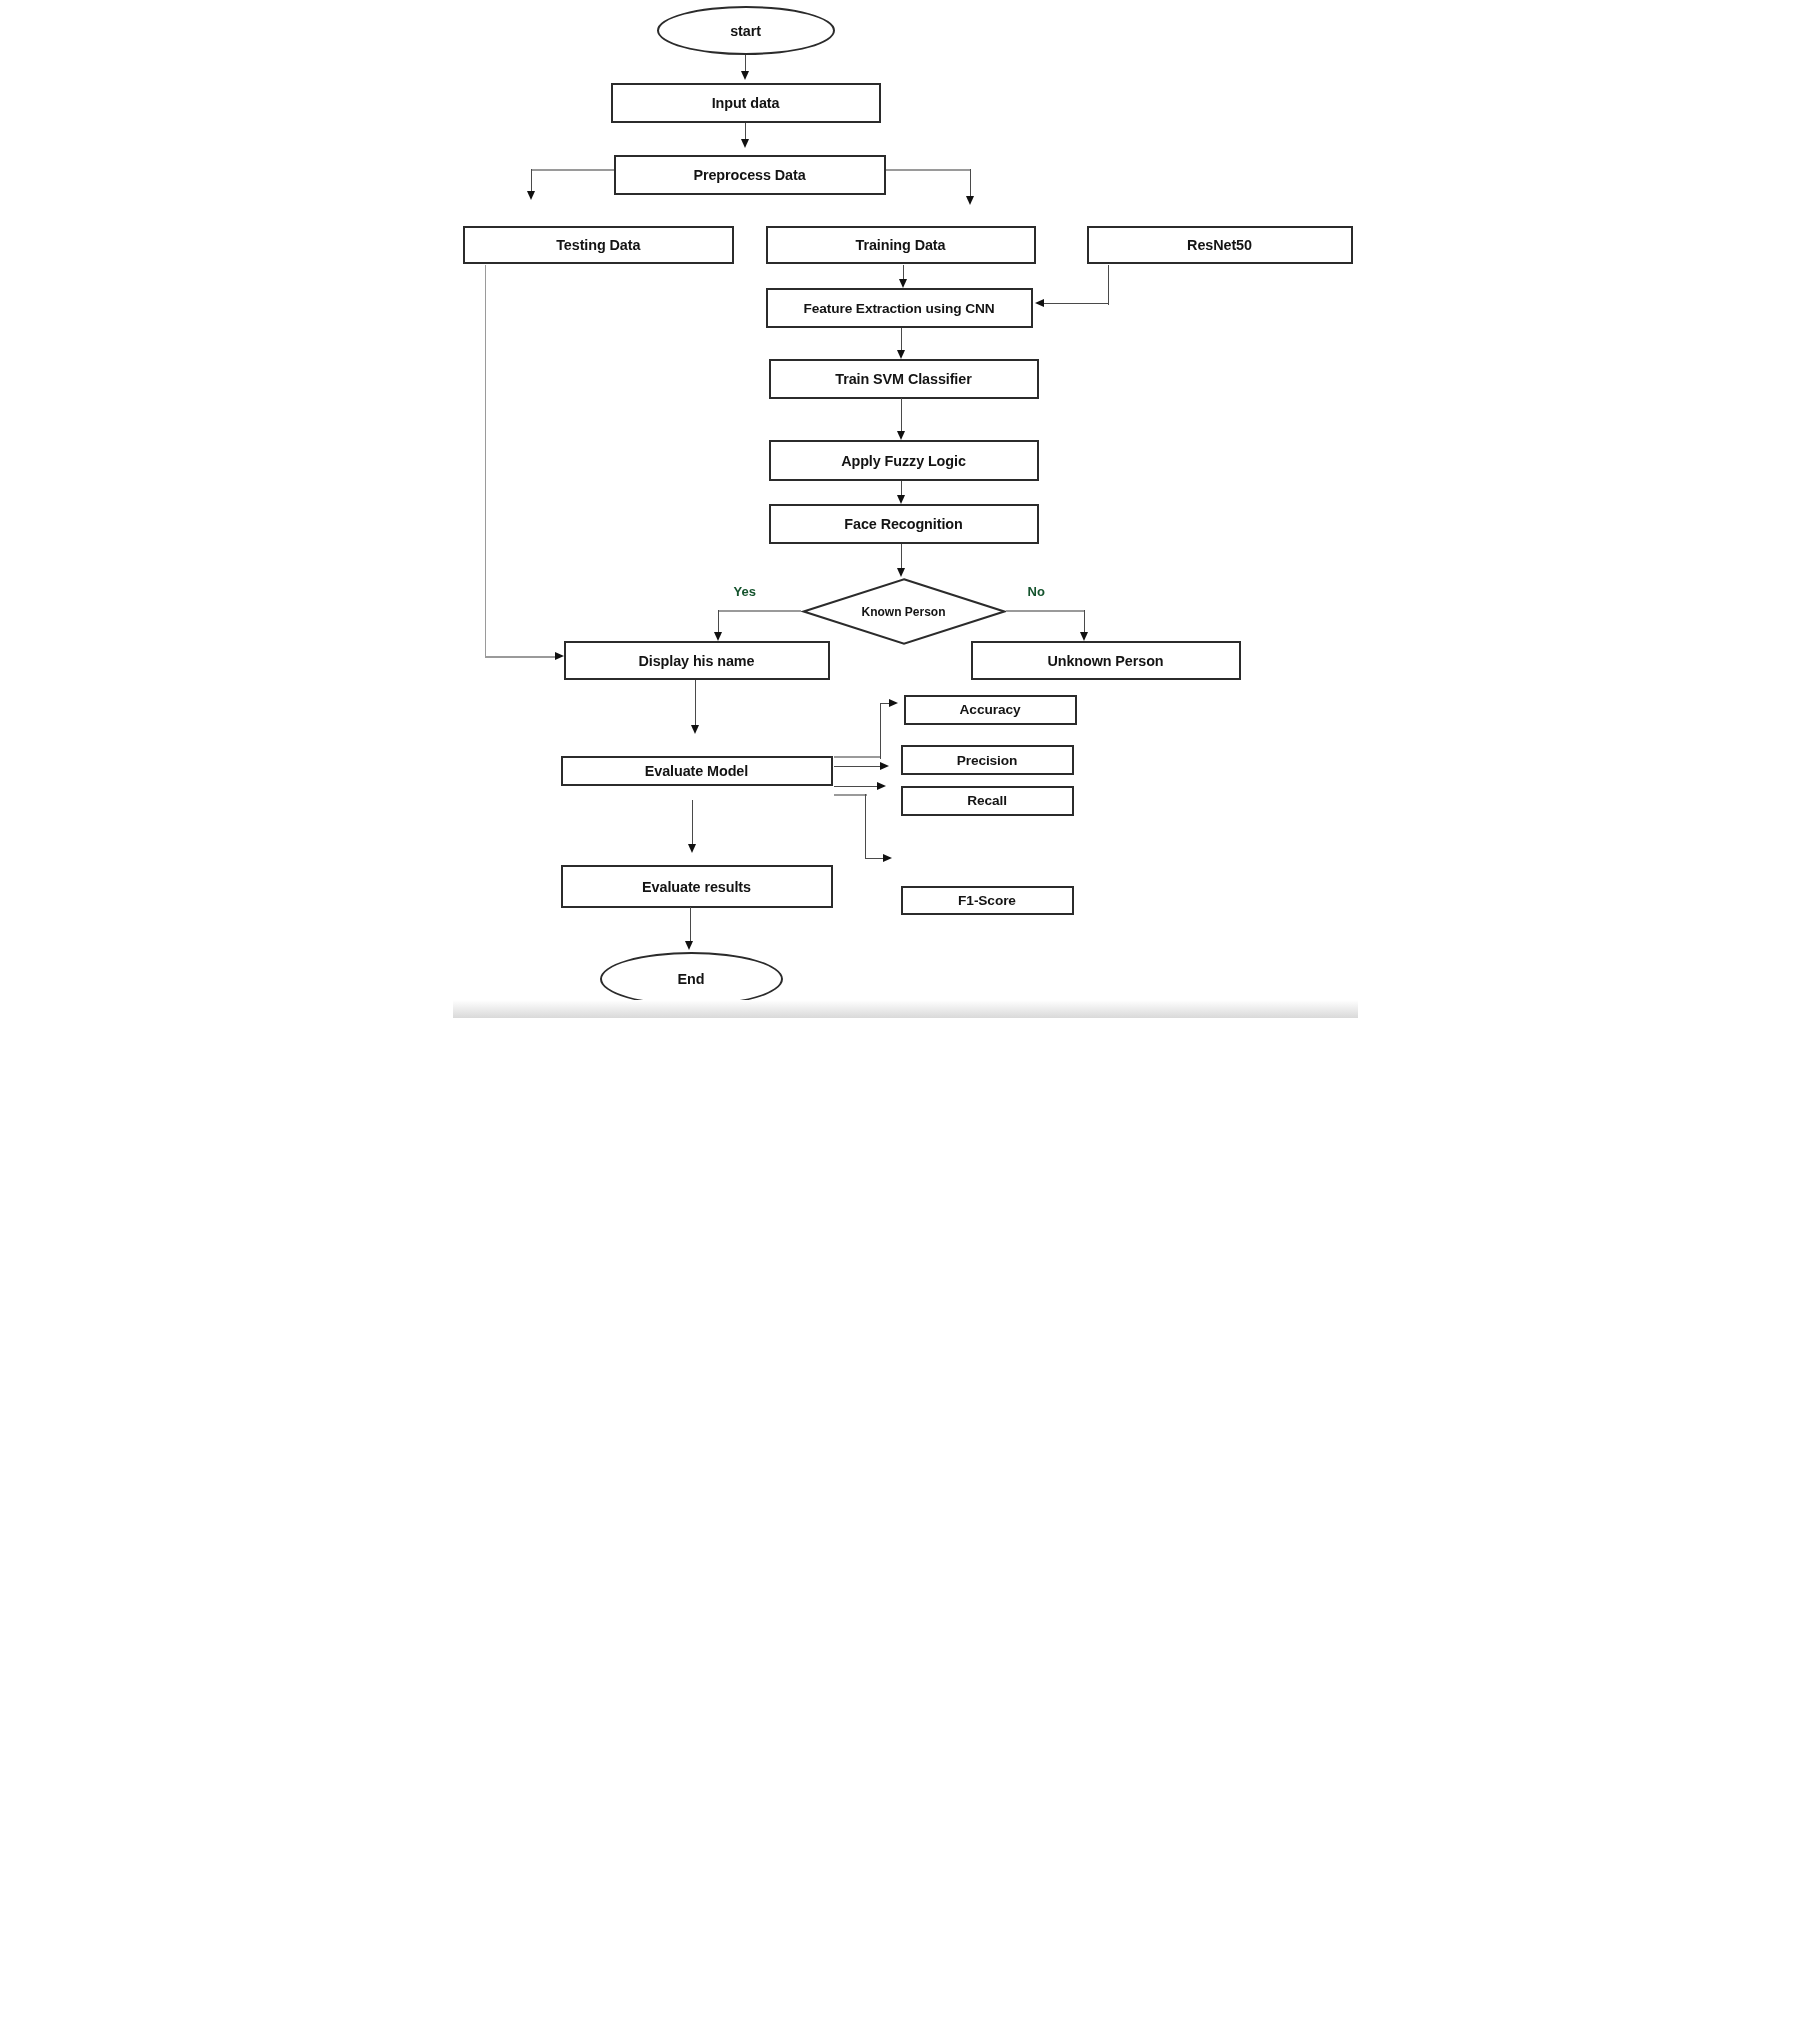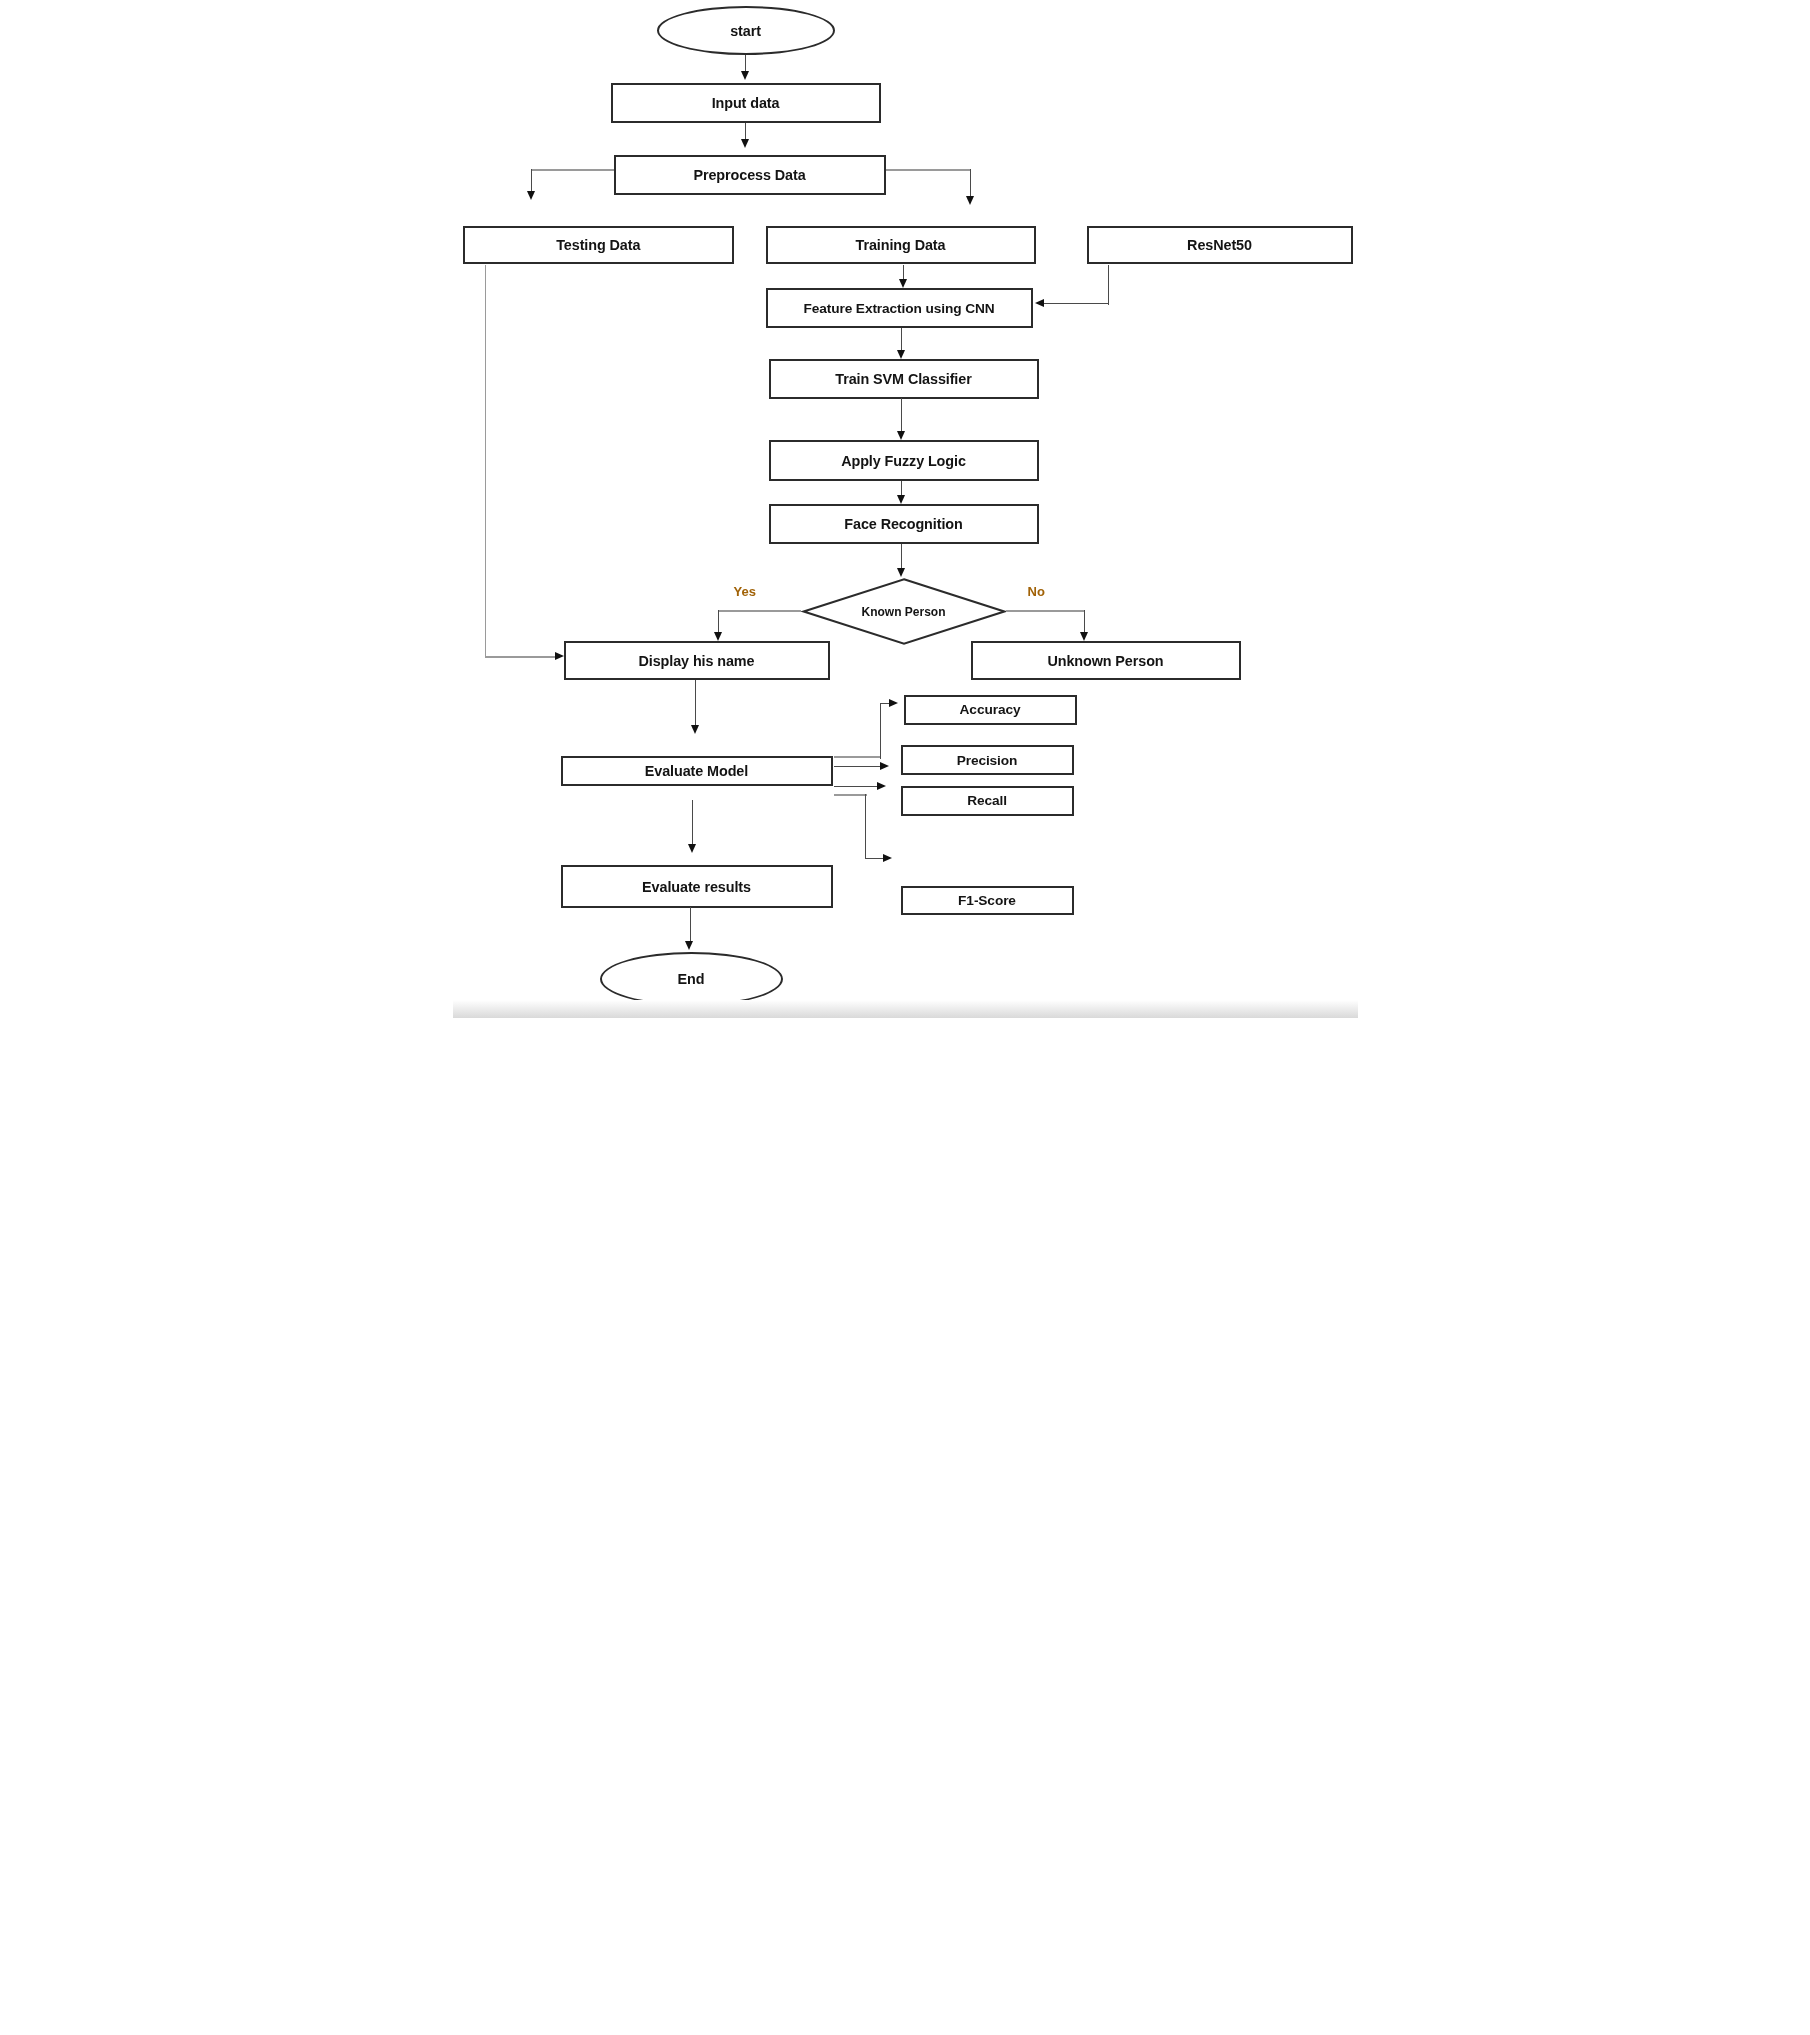--- a/index.html
+++ b/index.html
@@ -17,21 +17,21 @@
   .vline{width:1.4px;}
   .hline{height:1.4px;}
   .vline.lt,.hline.lt{background:#9a9a9a;}
   .hline.lt{height:2.1px;}
 
   .ah{position:absolute;width:0;height:0;}
   .ah.d{border-left:4.8px solid transparent;border-right:4.8px solid transparent;border-top:9px solid #111;}
   .ah.r{border-top:4.8px solid transparent;border-bottom:4.8px solid transparent;border-left:9px solid #111;}
   .ah.l{border-top:4.8px solid transparent;border-bottom:4.8px solid transparent;border-right:9px solid #111;}
 
-  .edge-lbl{position:absolute;font-weight:700;font-size:13px;color:#a16207;}
+  .edge-lbl{position:absolute;font-weight:700;font-size:13px;color:#14532d;}
 
   #diamond-wrap{position:absolute;left:348px;top:577px;width:206px;height:69px;}
   #diamond-wrap svg{position:absolute;left:0;top:0;}
   #diamond-wrap .lbl{position:absolute;left:0;top:0;width:100%;height:100%;
         display:flex;align-items:center;justify-content:center;
         font-weight:700;font-size:12px;color:#141414;}
 
   #bottom-band{position:absolute;left:0;top:1000px;width:100%;height:18px;
         background:linear-gradient(#ffffff,#d9d9d9);}
 </style>

